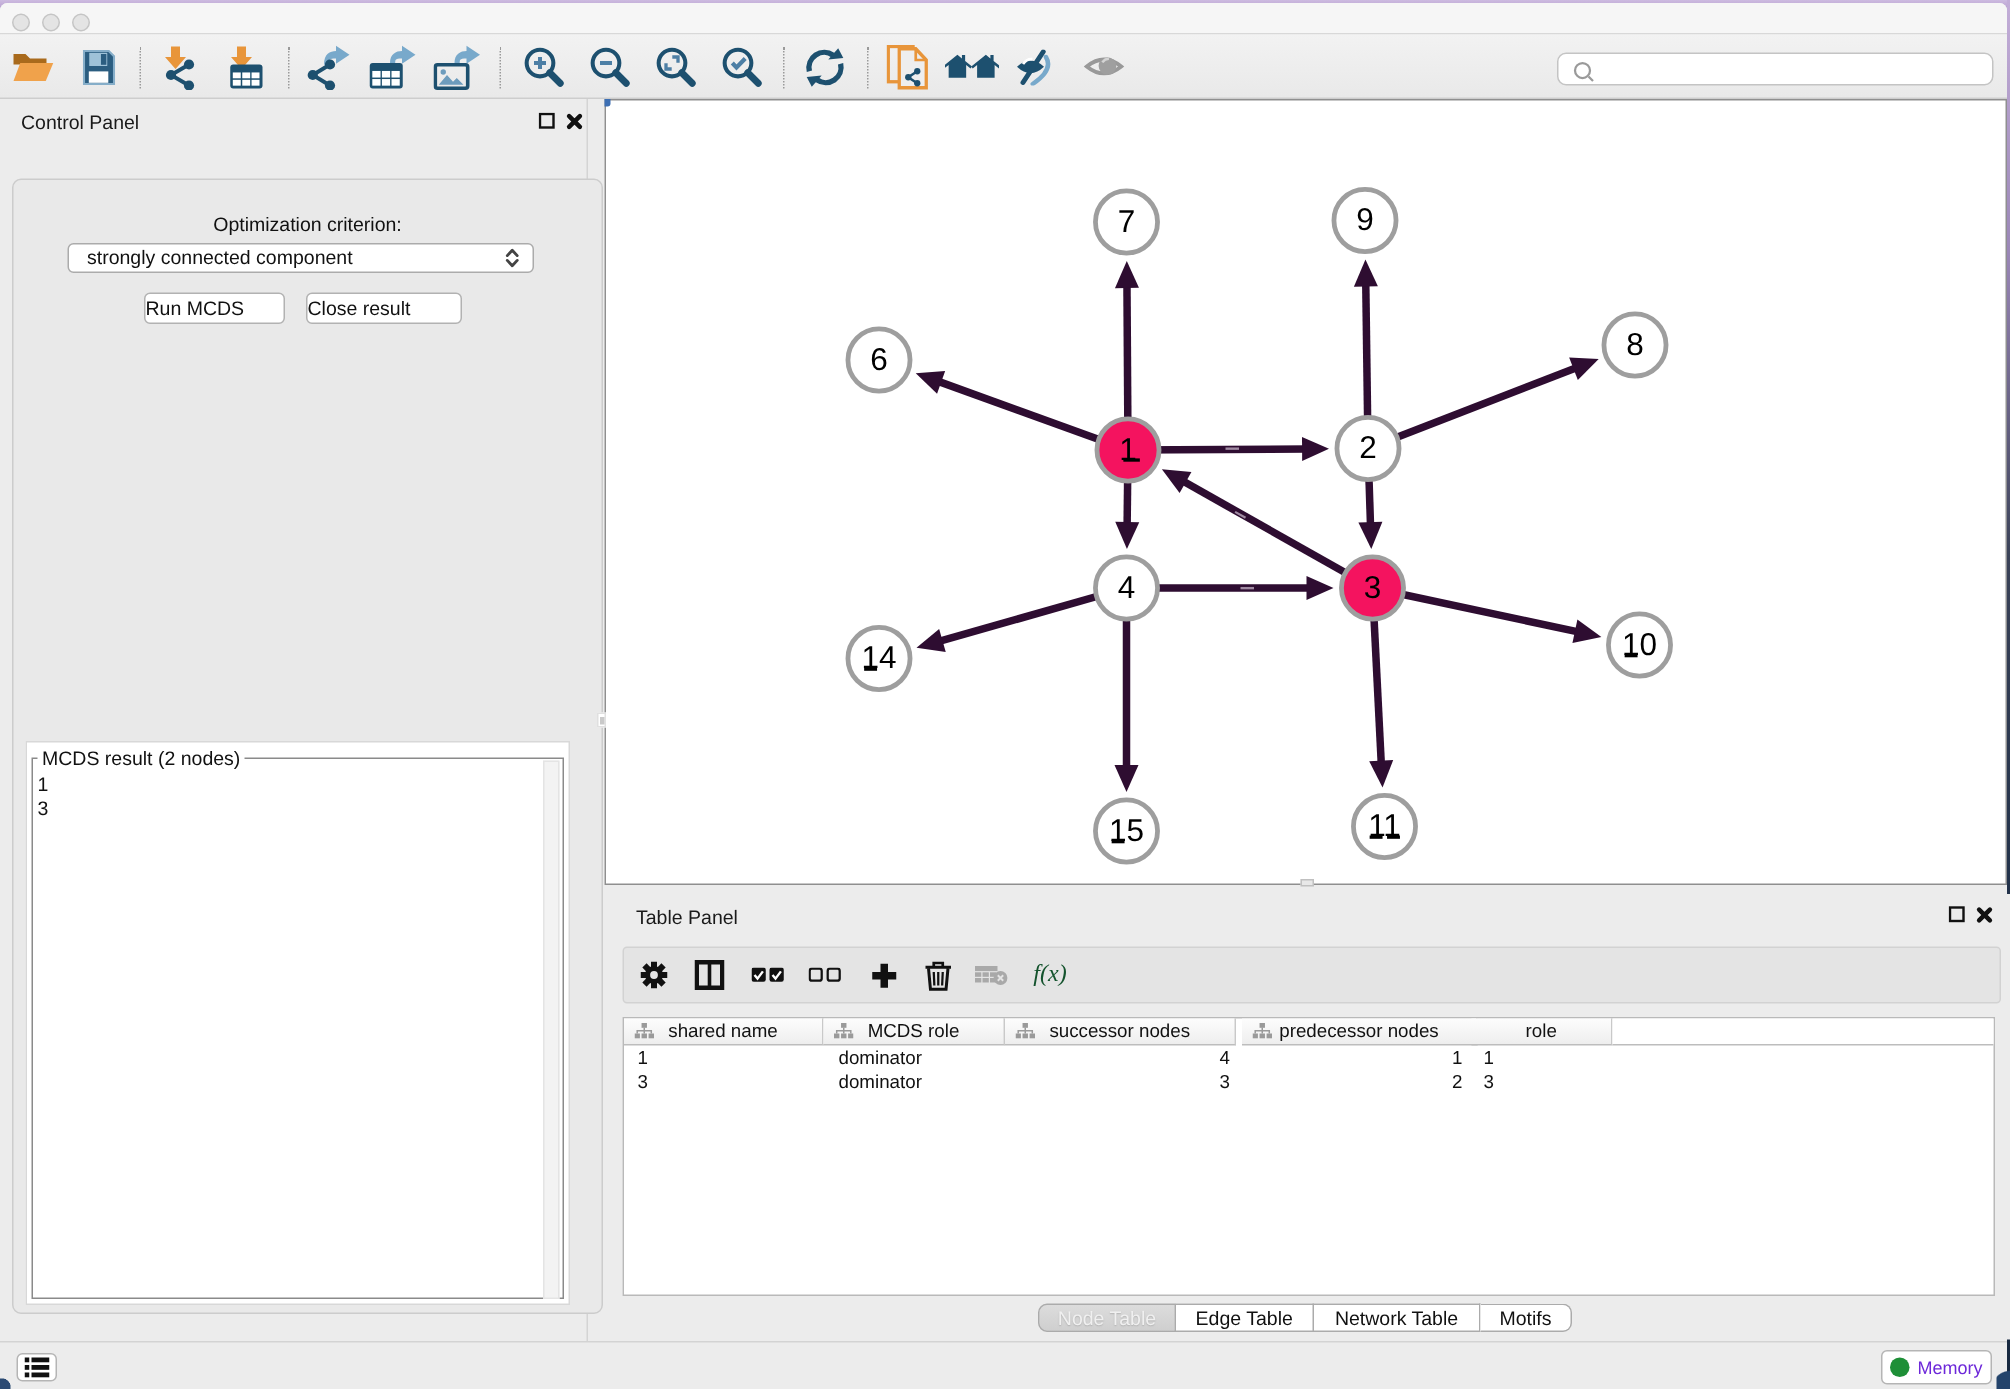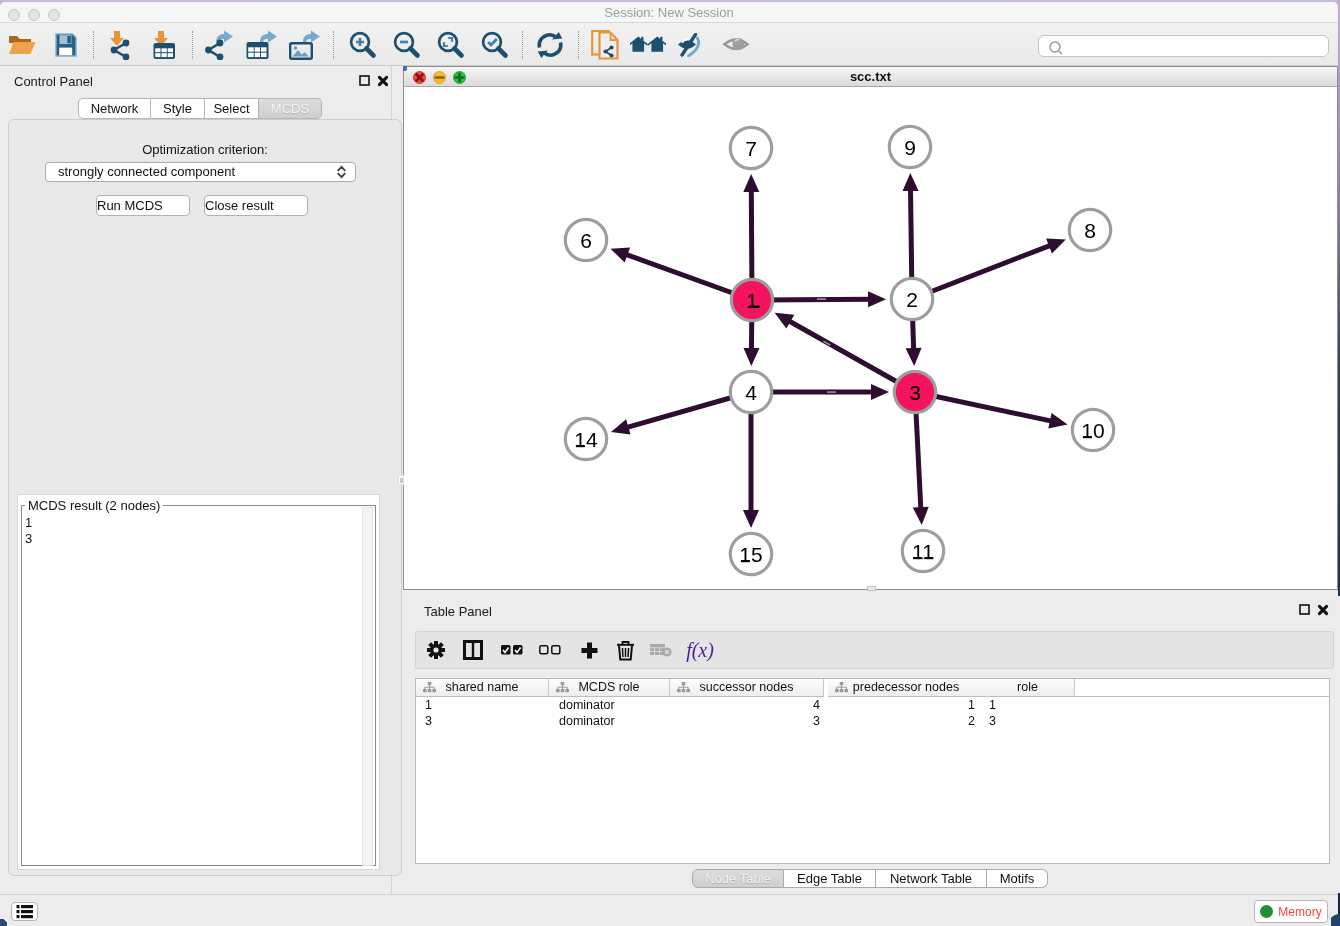--- a/index.html
+++ b/index.html
@@ -42,33 +42,32 @@
 #tphead { position:absolute; left:20px; top:8px; font-size:13px; color:#1a1a1a; }
 #tptools { position:absolute; left:11px; top:35px; width:919px; height:38px; background:#e4e4e4; border:1px solid #d2d2d2; border-radius:3px; }
 #ttable { position:absolute; left:11px; top:82px; width:915px; height:186px; background:#fff; border:1px solid #b9b9b9; font-size:12.5px; color:#111; }
 .th { position:absolute; top:0; height:18px; background:linear-gradient(#fdfdfd,#eeeeee); border-right:1px solid #c9c9c9; border-bottom:1px solid #bdbdbd; text-align:center; line-height:17px; }
 .td { position:absolute; height:16px; line-height:16px; }
 #btabs { position:absolute; left:288px; top:273px; height:19px; display:flex; font-size:13px; color:#111; }
 .btab { border:1px solid #ababab; border-left:none; background:#fff; display:flex; align-items:center; justify-content:center; }
 
 #statusbar { left:0; top:892px; width:1338px; height:34px; background:#ececec; border-top:1px solid #d3d3d3; }
 #listbtn { position:absolute; left:11px; top:7px; width:27px; height:19px; background:#fff; border:1px solid #b5b5b5; border-radius:4px; display:flex; align-items:center; justify-content:center; }
-#membtn { position:absolute; left:1254px; top:5px; width:74px; height:23px; background:#fff; border:1px solid #b5b5b5; border-radius:4px; font-size:12px; color:#ef4444; display:flex; align-items:center; justify-content:center; gap:5px; }
+#membtn { position:absolute; left:1254px; top:5px; width:74px; height:23px; background:#fff; border:1px solid #b5b5b5; border-radius:4px; font-size:12px; color:#6d28d9; display:flex; align-items:center; justify-content:center; gap:5px; }
 svg { display:block; }
 .nlbl text { font-family:"Liberation Sans", sans-serif; }
 </style></head>
 <body>
 <div id="desk" class="abs"></div>
 <div id="deskr" class="abs"></div>
 <div id="win" class="abs">
   <div id="titlebar" class="abs">
     <div class="tl" style="left:8px"></div>
     <div class="tl" style="left:28px"></div>
     <div class="tl" style="left:48px"></div>
-    <div id="wtitle">Session: New Session</div>
   </div>
   <div id="toolbar" class="abs">
     <div class="tbi" style="left:7px; width:30px;">
         <svg width="30" height="26" viewBox="0 0 30 26">
 <path d="M2 4 h8 l3 3 h11 v4 h-22 z" fill="#a96a1c"></path>
 <path d="M2 4 v18 l4 0 h-4 z" fill="#a96a1c"></path>
 <path d="M6.5 10 h22 l-5 12 h-21.5 z" fill="#f0a24b"></path>
 </svg>
       </div>
     <div class="tbi" style="left:55px; width:22px;">
@@ -228,63 +227,39 @@
       </div>
   </div>
   <div id="cpanel" class="abs">
     <div id="cphead">Control Panel</div>
     <svg class="paneico" style="left:359px" width="12" height="12" viewBox="0 0 12 12">
         <rect x="1" y="1" width="9" height="9" fill="none" stroke="#111" stroke-width="1.6"></rect>
       </svg>
     <svg class="paneico" style="left:377px" width="12" height="12" viewBox="0 0 12 12">
         <path d="M2.4 2.4 L9.6 9.6 M9.6 2.4 L2.4 9.6" stroke="#111" stroke-width="3" stroke-linecap="round"></path>
       </svg>
-    <div id="cptabs">
-      <div class="cptab" style="width:73px; border-left:1px solid #b5b5b5; border-radius:5px 0 0 5px;">Network</div>
-      <div class="cptab" style="width:54px;">Style</div>
-      <div class="cptab" style="width:54px;">Select</div>
-      <div class="cptab" style="width:63px; border-radius:0 5px 5px 0; background:linear-gradient(#dcdcdc,#cfcfcf); color:#f5f5f5; text-shadow:0 1px 1px #b0b0b0;">MCDS</div>
-    </div>
     <div id="cpcontent">
       <div id="optlabel">Optimization criterion:</div>
       <div id="dropdown">strongly connected component
         <svg width="11" height="14" style="position:absolute; right:8px; top:2px;" viewBox="0 0 11 14">
             <path d="M2.2 5.4 L5.5 1.8 L8.8 5.4 M2.2 8.6 L5.5 12.2 L8.8 8.6" stroke="#444444" stroke-width="1.9" fill="none" stroke-linecap="round" stroke-linejoin="round"></path>
           </svg>
       </div>
       <div class="btn" style="left:87px; width:94px;">Run MCDS</div>
       <div class="btn" style="left:195px; width:104px;">Close result</div>
       <div id="mcdsbox">
         <div id="mcdsborder"></div>
         <div id="mcdslegend">MCDS result (2 nodes)</div>
         <div id="mcdsvals">1<br>3</div>
         <div id="mcdsscroll"></div>
       </div>
     </div>
   </div>
   <div style="position:absolute; left:403px; top:64px; width:4px; height:5px; background:#3d6fb3; z-index:9; border-radius:0 0 2px 0;"></div>
   <div id="netwin" class="abs">
-    <div id="nettitle">
-      <div class="mac" style="left:9px; background:#ea4a3e; border:1px solid #d03a30;">
-          <svg width="11" height="11" viewBox="0 0 11 11" style="margin:0.5px 0 0 0">
-            <path d="M2.5 2.5 L8.5 8.5 M8.5 2.5 L2.5 8.5" stroke="#8c120b" stroke-width="2.6" stroke-linecap="round"></path>
-          </svg>
-        </div>
-      <div class="mac" style="left:29px; background:#f3bb30; border:1px solid #dfa122;">
-          <svg width="11" height="11" viewBox="0 0 11 11" style="margin:0.5px 0 0 0">
-            <path d="M1.8 5.5 h7.4" stroke="#8a5d05" stroke-width="2.7" stroke-linecap="round"></path>
-          </svg>
-        </div>
-      <div class="mac" style="left:49px; background:#2cbd41; border:1px solid #22a835;">
-          <svg width="11" height="11" viewBox="0 0 11 11" style="margin:0.5px 0 0 0">
-            <path d="M1.8 5.5 h7.4 M5.5 1.8 v7.4" stroke="#0b6e1d" stroke-width="2.7" stroke-linecap="round"></path>
-          </svg>
-        </div>
-      <div id="netname">scc.txt</div>
-    </div>
     <div id="graph">
         <svg width="933" height="501" viewBox="0 0 933 501">
 <g stroke="#2e0d31" stroke-width="5">
             <line x1="348.0" y1="212.0" x2="347.3" y2="101.0"></line>
             <line x1="348.0" y1="212.0" x2="220.6" y2="165.9"></line>
             <line x1="348.0" y1="212.0" x2="467.0" y2="211.3"></line>
             <line x1="348.0" y1="212.0" x2="347.4" y2="263.0"></line>
             <line x1="508.0" y1="211.0" x2="506.5" y2="100.0"></line>
             <line x1="508.0" y1="211.0" x2="647.8" y2="156.8"></line>
             <line x1="508.0" y1="211.0" x2="509.7" y2="263.0"></line>
@@ -435,21 +410,21 @@
               <rect x="10" y="5.2" width="4.2" height="3"></rect>
               <rect x="0" y="9" width="4.2" height="3"></rect>
               <rect x="5" y="9" width="4.2" height="3"></rect>
               <rect x="10" y="9" width="4.2" height="3"></rect>
               <circle cx="17" cy="9" r="4.6"></circle>
             </g>
             <path d="M15.2 7.2 l3.6 3.6 M18.8 7.2 l-3.6 3.6" stroke="#e4e4e4" stroke-width="1.3"></path>
           </svg>
         </div>
         <div style="position:absolute; left:272px; top:0; width:24px; height:36px; display:flex; align-items:center; justify-content:center;">
-          <div style="font-family:'Liberation Serif', serif; font-style:italic; font-size:20px; color:#4c1d95; white-space:nowrap;">f(x)</div>
+          <div style="font-family:'Liberation Serif', serif; font-style:italic; font-size:16px; color:#14532d; white-space:nowrap;">f(x)</div>
         </div>
       </div>
     <div id="ttable">
         <div class="th" style="left:0px; width:133px;"><span style="position:absolute;left:7px;top:3px;">
             <svg width="13" height="11" viewBox="0 0 13 11" style="vertical-align:-1px">
               <g fill="#9a9a9a">
                 <rect x="4.7" y="0" width="3.6" height="3.2"></rect>
                 <rect x="0" y="7" width="3.6" height="3.2"></rect>
                 <rect x="4.7" y="7" width="3.6" height="3.2"></rect>
                 <rect x="9.4" y="7" width="3.6" height="3.2"></rect>

